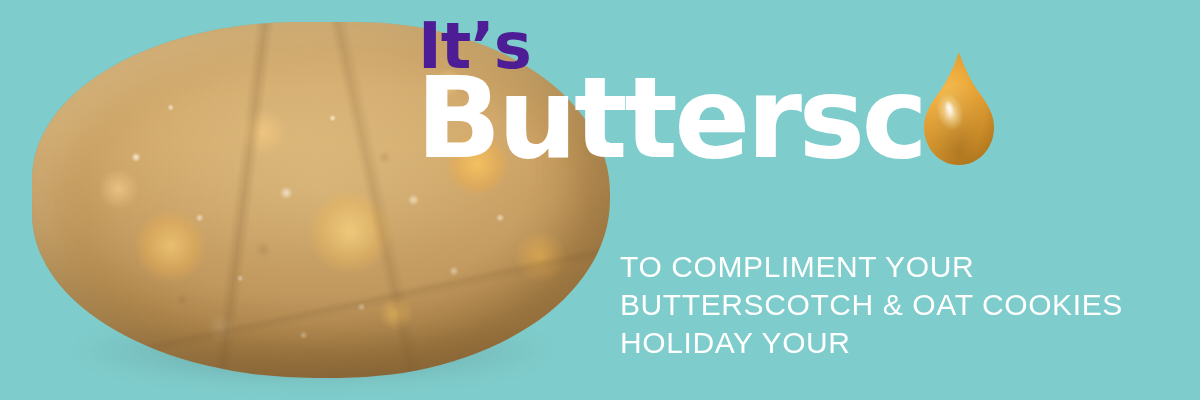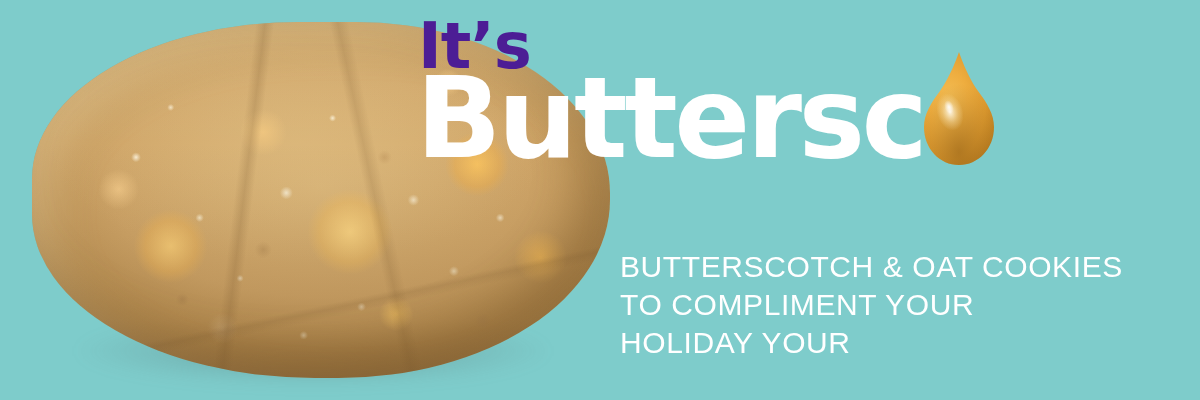--- a/index.html
+++ b/index.html
@@ -193,18 +193,18 @@
         <path d="M39 2 C39 2 31 26 20 41 C11 53 4 64 4 77 C4 99 20 115 39 115 C58 115 74 99 74 77 C74 64 67 53 58 41 C47 26 39 2 39 2 Z" fill="url(#dropFill)"></path>
         <path d="M39 2 C39 2 31 26 20 41 C11 53 4 64 4 77 C4 99 20 115 39 115 C58 115 74 99 74 77 C74 64 67 53 58 41 C47 26 39 2 39 2 Z" fill="url(#dropRim)"></path>
         <ellipse cx="30" cy="62" rx="13" ry="19" fill="url(#dropHi)" transform="rotate(-16 30 62)"></ellipse>
         <ellipse cx="29" cy="57" rx="4.5" ry="7" fill="url(#dropHi2)" transform="rotate(-18 29 57)"></ellipse>
       </svg>
     </span>
   </div>
 
 
   <div class="subcopy">
+    <div>TO COMPLIMENT YOUR</div>
     <div>BUTTERSCOTCH &amp; OAT COOKIES</div>
-    <div>TO COMPLIMENT YOUR</div>
     <div>HOLIDAY YOUR</div>
   </div>
 
 </div>
 
 </body></html>

